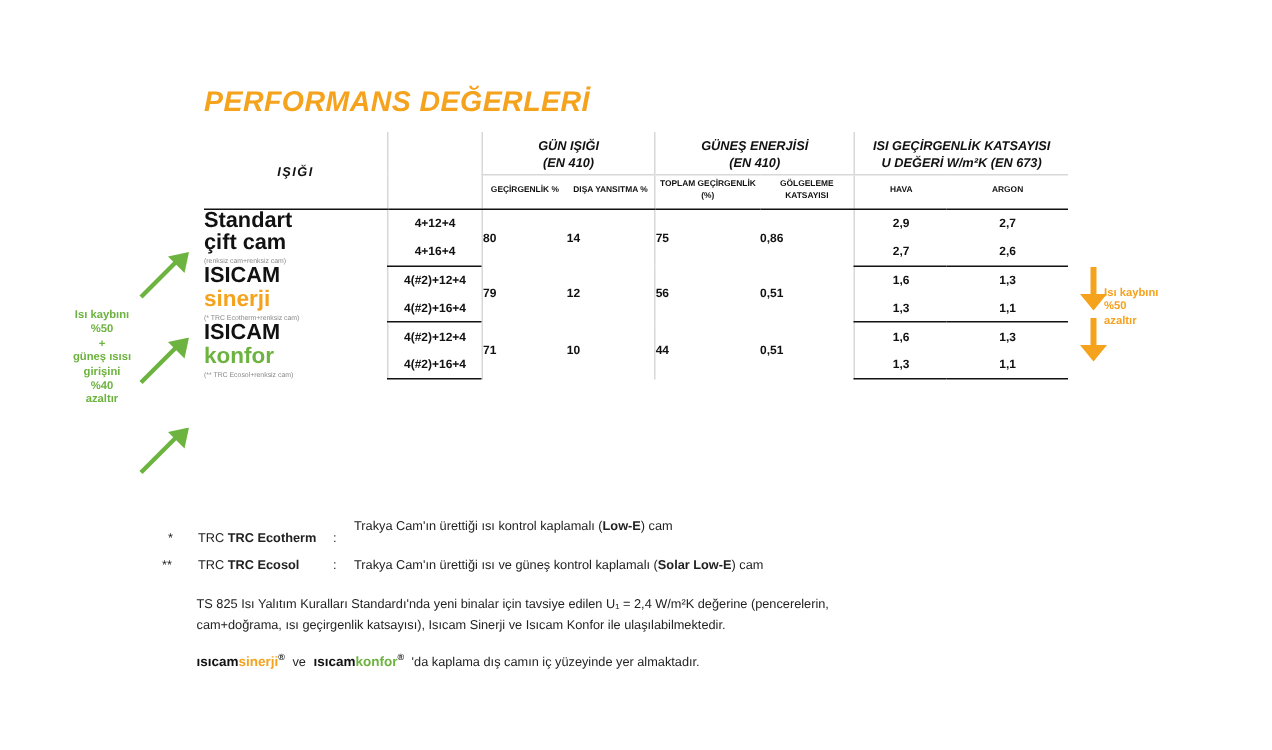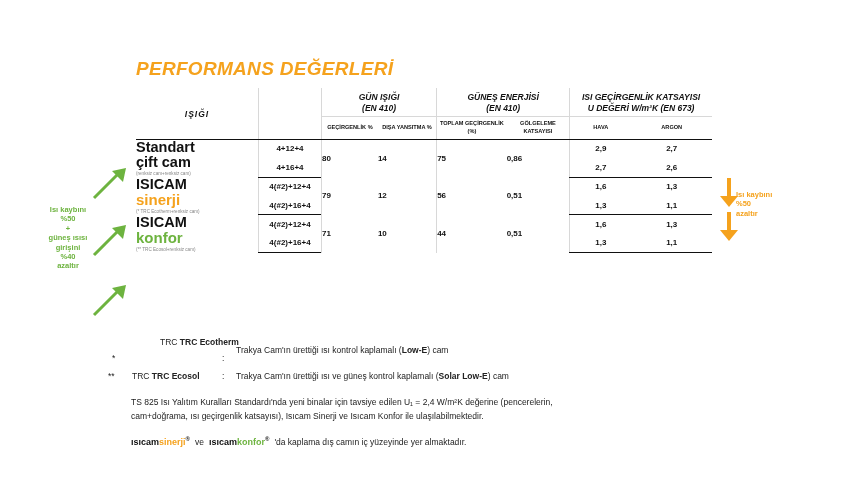--- a/index.html
+++ b/index.html
@@ -220,21 +220,21 @@
 
   <div class="sidenote orange" style="left:736px;top:190px;width:60px;text-align:left;">
     <div>Isı kaybını</div>
     <div>%50</div>
     <div>azaltır</div>
   </div>
 
   <div class="fn" style="left:112px;top:352px;">
     <span>*</span>
   </div>
-  <div class="fn" style="left:132px;top:336px;width:80px;margin-left:28px;">
+  <div class="fn" style="left:132px;top:352px;width:80px;">
     TRC <b>TRC Ecotherm</b>
   </div>
   <div class="fn" style="left:222px;top:352px;">:</div>
   <div class="fn" style="left:236px;top:344px;">
     <span>Trakya Cam'ın ürettiği ısı kontrol kaplamalı (</span><b>Low-E</b><span>) cam</span>
   </div>
 
   <div class="fn" style="left:108px;top:370px;">
     <span>**</span>
   </div>

